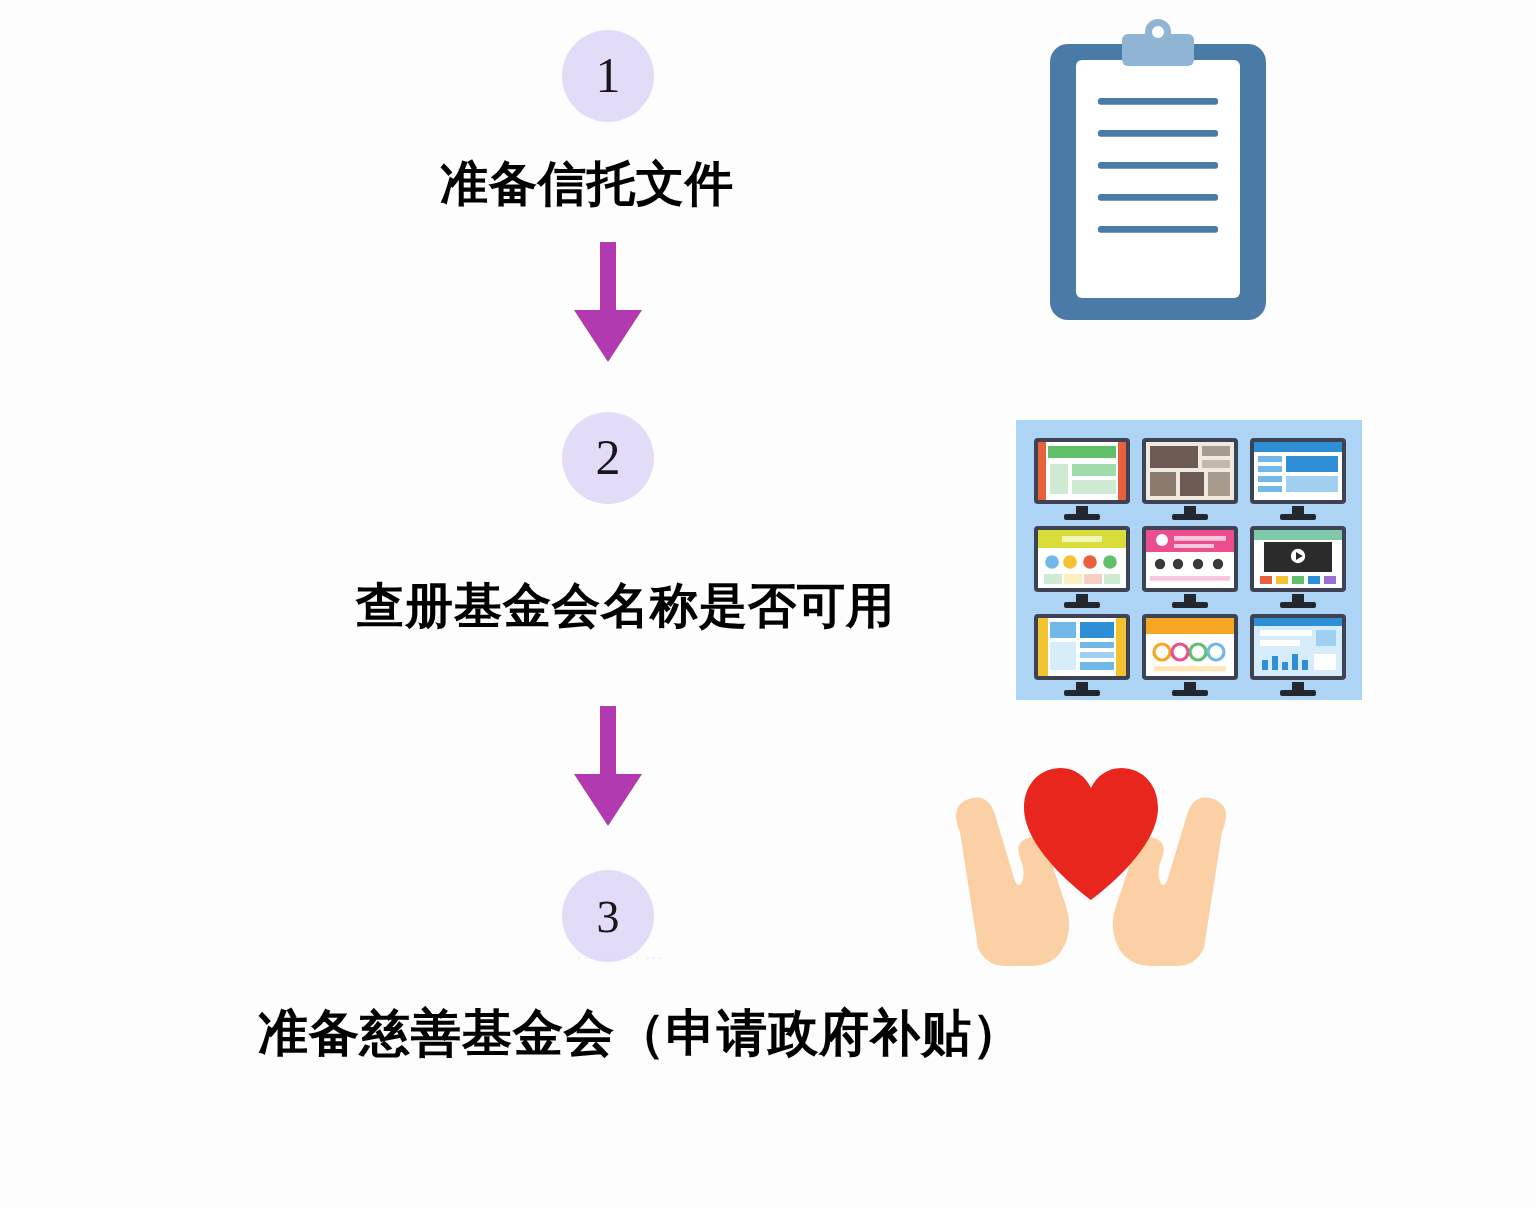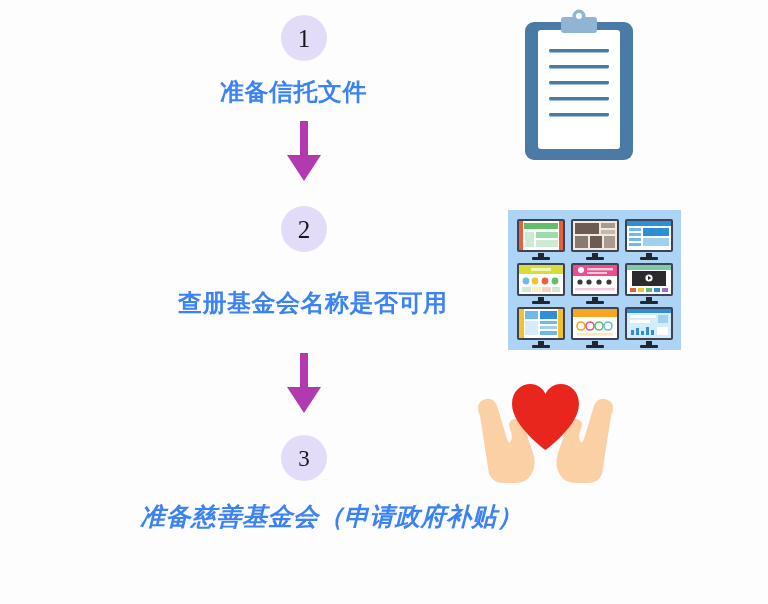--- a/index.html
+++ b/index.html
@@ -38,27 +38,27 @@
   }
   .badge-1 { left: 281px; top: 15px; }
   .badge-2 { left: 281px; top: 206px; }
   .badge-3 { left: 281px; top: 435px; }
   .badge-3 .badge-num { font-size: 23px; }
 
   
   .step-label {
     position: absolute;
     font-weight: bold;
-    color: #3b82f6;
+    color: #000000;
     white-space: nowrap;
     letter-spacing: 0.5px;
   }
   .label-1 { left: 220px; top: 76px;  font-size: 24px; }
   .label-2 { left: 178px; top: 287px; font-size: 24px; font-family: Liberation Mono, monospace; }
-  .label-3 { left: 140px; top: 500px; font-size: 25px; font-style: italic; }
+  .label-3 { left: 129px; top: 500px; font-size: 25px; }
 
   
   .watermark {
     position: absolute;
     left: 228px;
     top: 472px;
     width: 165px;
     font-size: 10px;
     color: #dcd8ee;
     opacity: .55;

